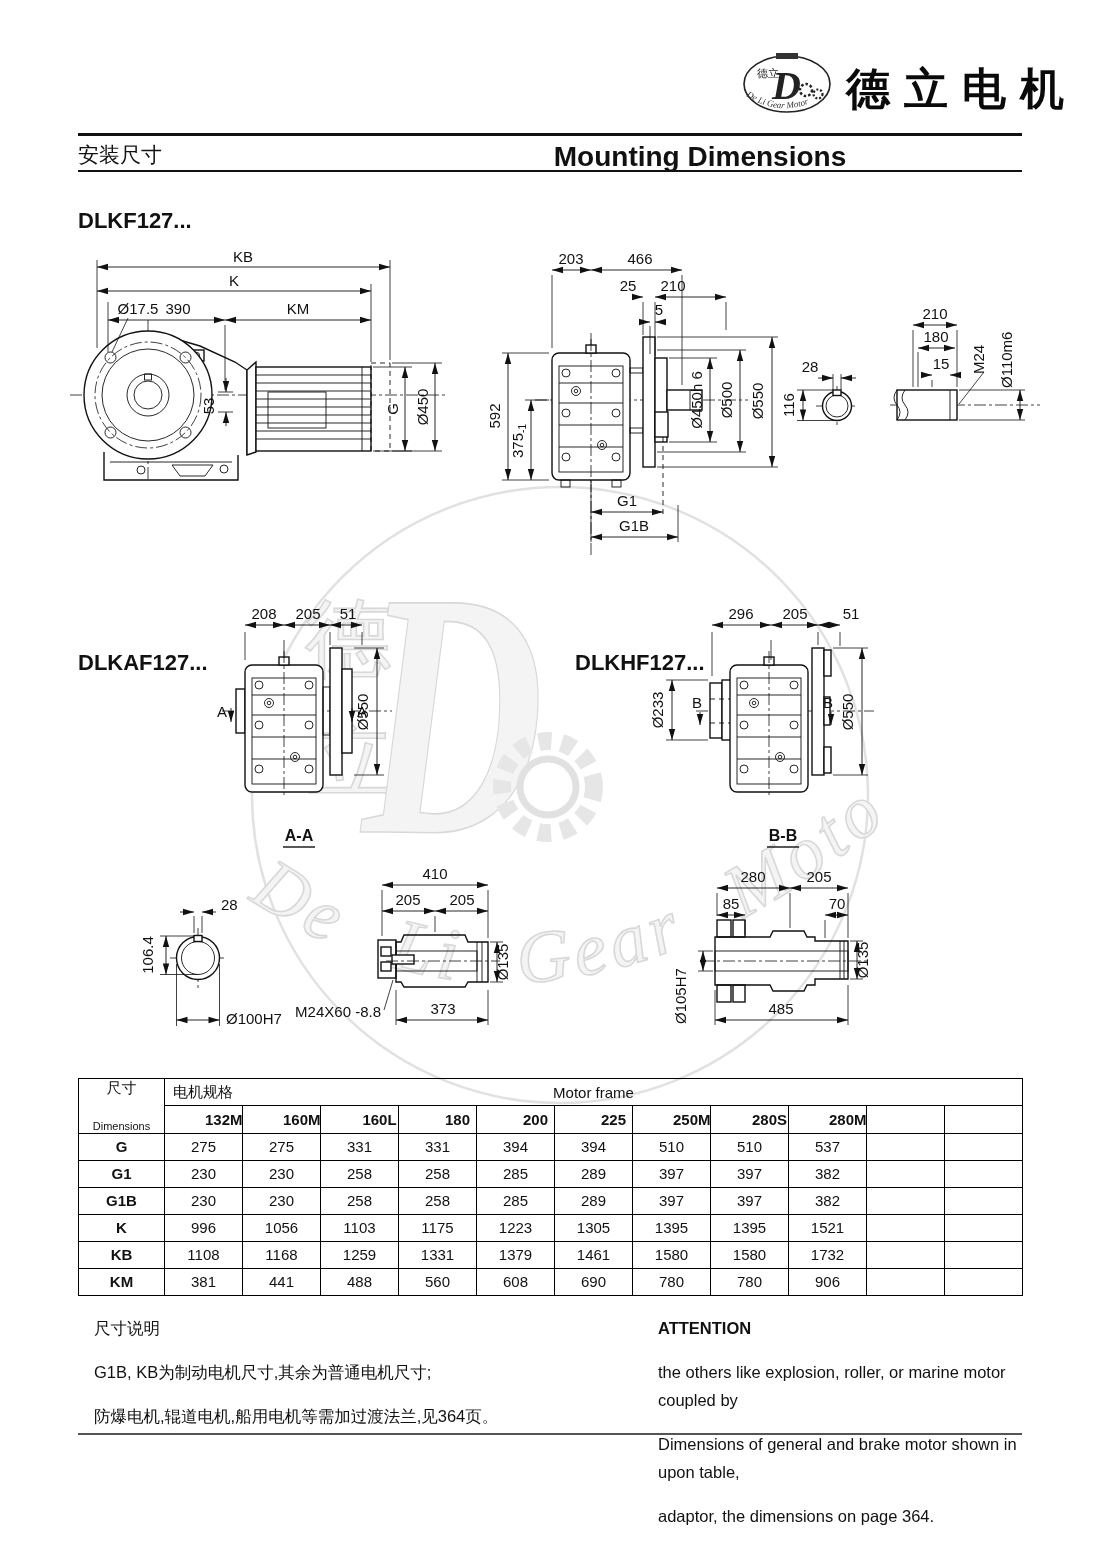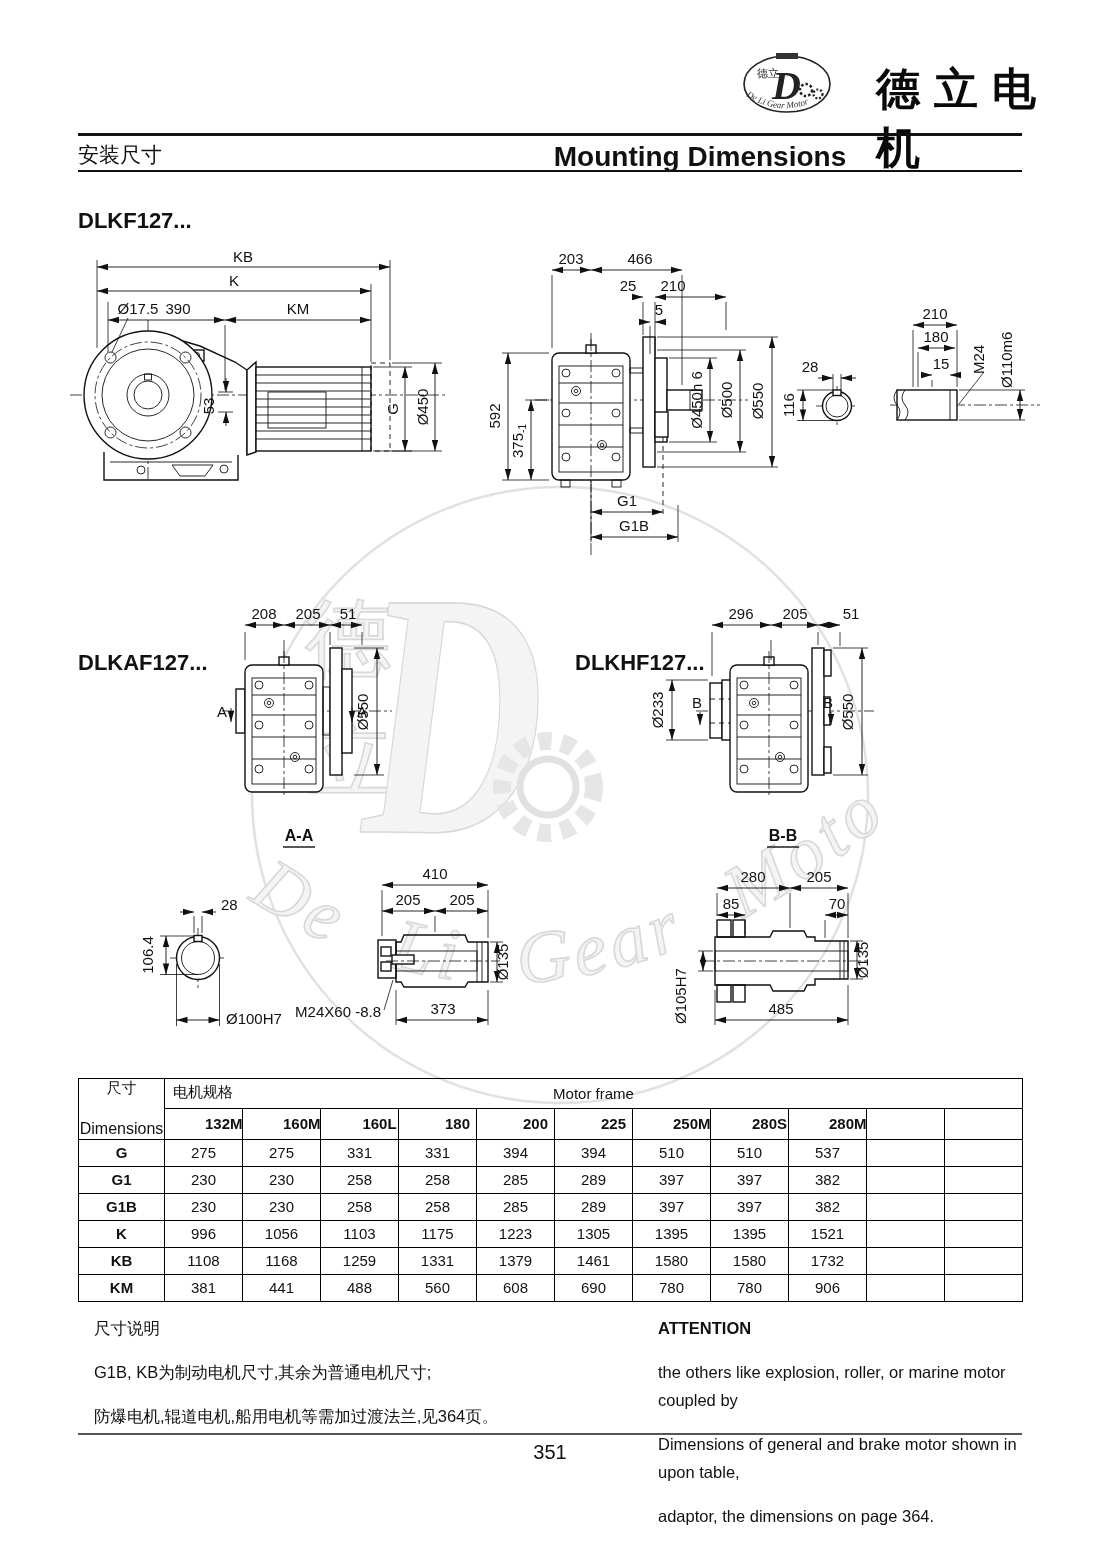--- a/index.html
+++ b/index.html
@@ -1,34 +1,34 @@
 <!DOCTYPE html>
 <html><head>
 <meta charset="utf-8">
 <style>
   html,body{margin:0;padding:0;background:#ffffff;}
   .sheet{position:relative;width:1100px;height:1555px;background:#fff;overflow:hidden;
          font-family:"Liberation Sans",sans-serif;color:#111;}
   .abs{position:absolute;}
   
   .brand{left:846px;top:60px;font-family:"Liberation Serif","DejaVu Serif",serif;
-         font-weight:bold;font-size:44px;letter-spacing:14px;color:#0a0a0a;margin-left:30px;}
+         font-weight:bold;font-size:44px;letter-spacing:14px;color:#0a0a0a;}
   .rule-thick{left:78px;width:944px;height:3px;background:#111;}
   .rule-thin{left:78px;width:944px;height:2px;background:#111;}
   .title-cn{left:78px;top:141px;font-size:21px;font-weight:normal;}
   .title-en{left:540px;top:141px;width:320px;text-align:center;font-size:28px;font-weight:bold;}
   .model{font-size:22px;font-weight:bold;}
   
   table.dims{position:absolute;left:78px;top:1078px;width:944px;border-collapse:collapse;
              table-layout:fixed;font-size:15px;}
   table.dims th,table.dims td{border:1px solid #000;padding:0;text-align:center;
              height:26px;font-weight:normal;overflow:hidden;white-space:nowrap;}
   table.dims .dimhead{vertical-align:middle;line-height:1.15;}
   table.dims .dimhead .cn{font-size:15px;}
-  table.dims .dimhead .en{font-size:16px;margin-top:24px;}
+  table.dims .dimhead .en{font-size:11px;margin-top:24px;}
   table.dims .spechead{position:relative;text-align:left;}
   table.dims .spechead .cn{position:absolute;left:8px;top:4px;font-size:15px;}
   table.dims .spechead .en{display:block;text-align:center;font-size:15px;}
   table.dims tr.cols th{font-weight:bold;padding-left:40px;}
   table.dims td.rowlabel,table.dims th.rowlabel{font-weight:bold;}
   col.c0{width:86px;} col.cm{width:78px;}
   
   .note{font-size:16.5px;line-height:28px;}
   .note .nt{font-weight:normal;}
   .note-en .nt{font-weight:bold;}
@@ -591,15 +591,14 @@
   <div>防爆电机,辊道电机,船用电机等需加过渡法兰,见364页。</div>
 </div>
 <div class="abs note note-en" style="left:642px;top:1298px;width:420px">
   <div class="nt">ATTENTION</div>
   <div>the others like explosion, roller, or marine motor coupled by</div>
   <div>Dimensions of general and brake motor shown in upon table,</div>
   <div>adaptor, the dimensions on page 364.</div>
 </div>
 
 <div class="abs foot-rule"></div>
-<div class="abs pageno">351</div>
 
 </div>
 
 </body></html>

